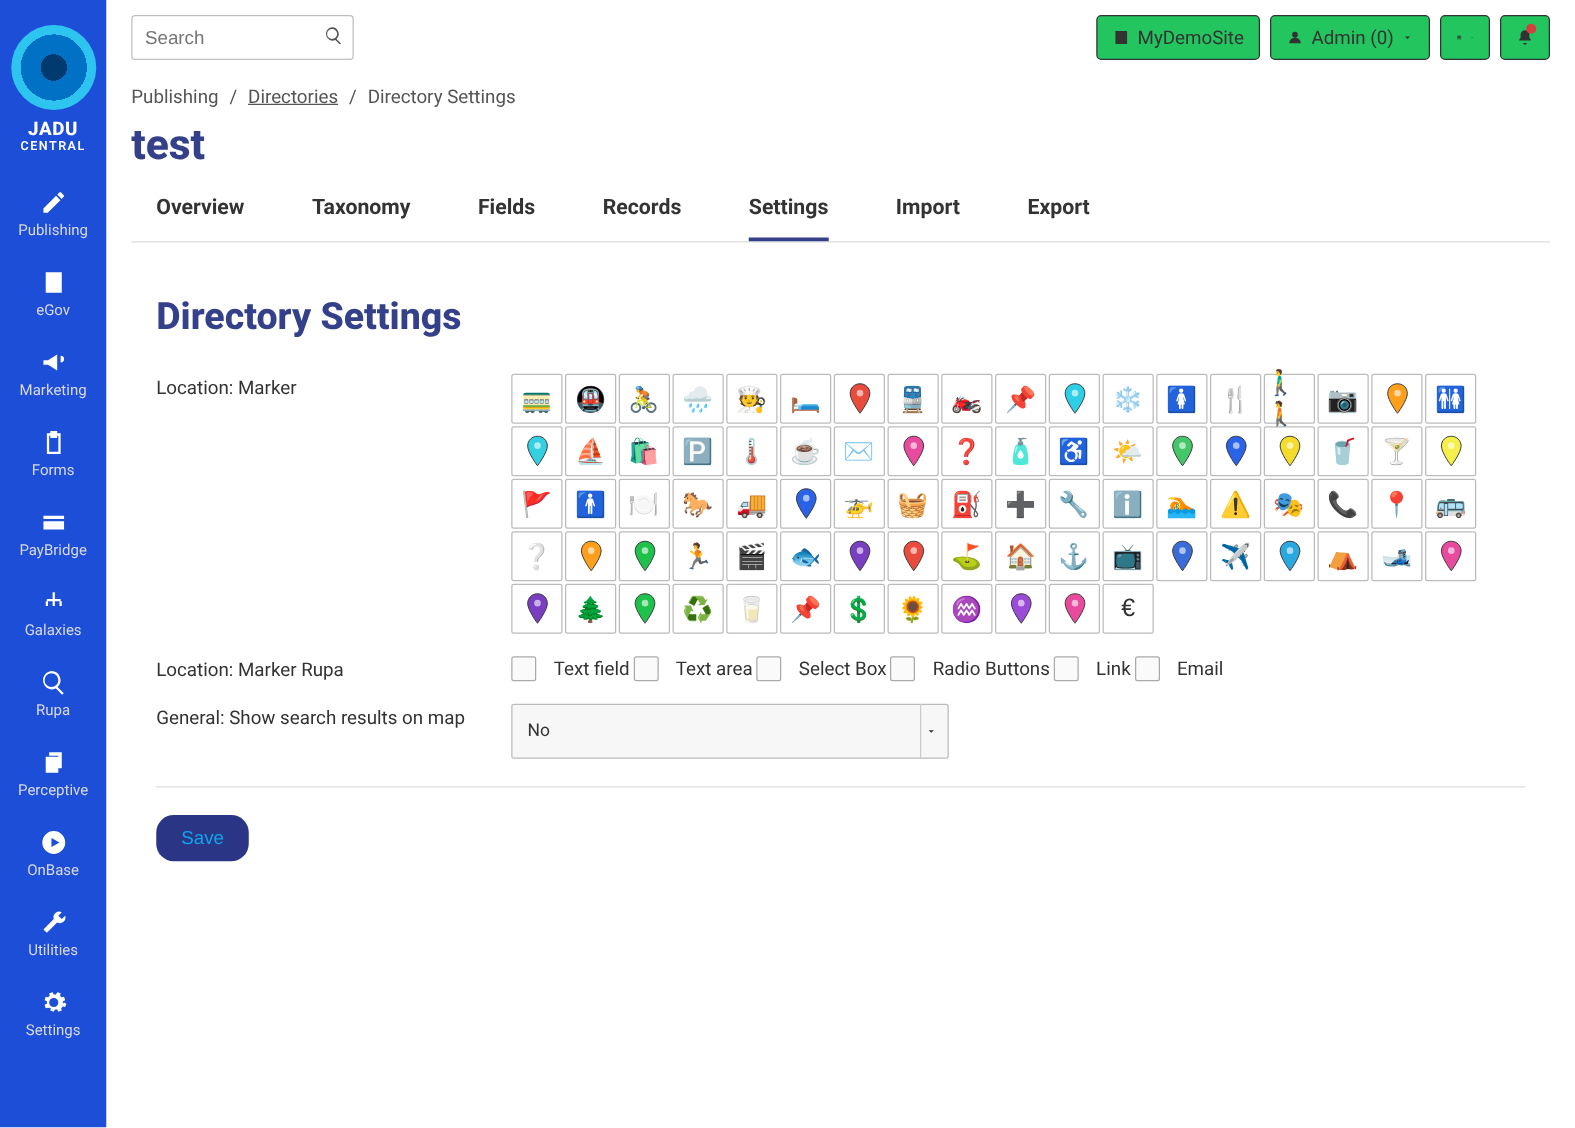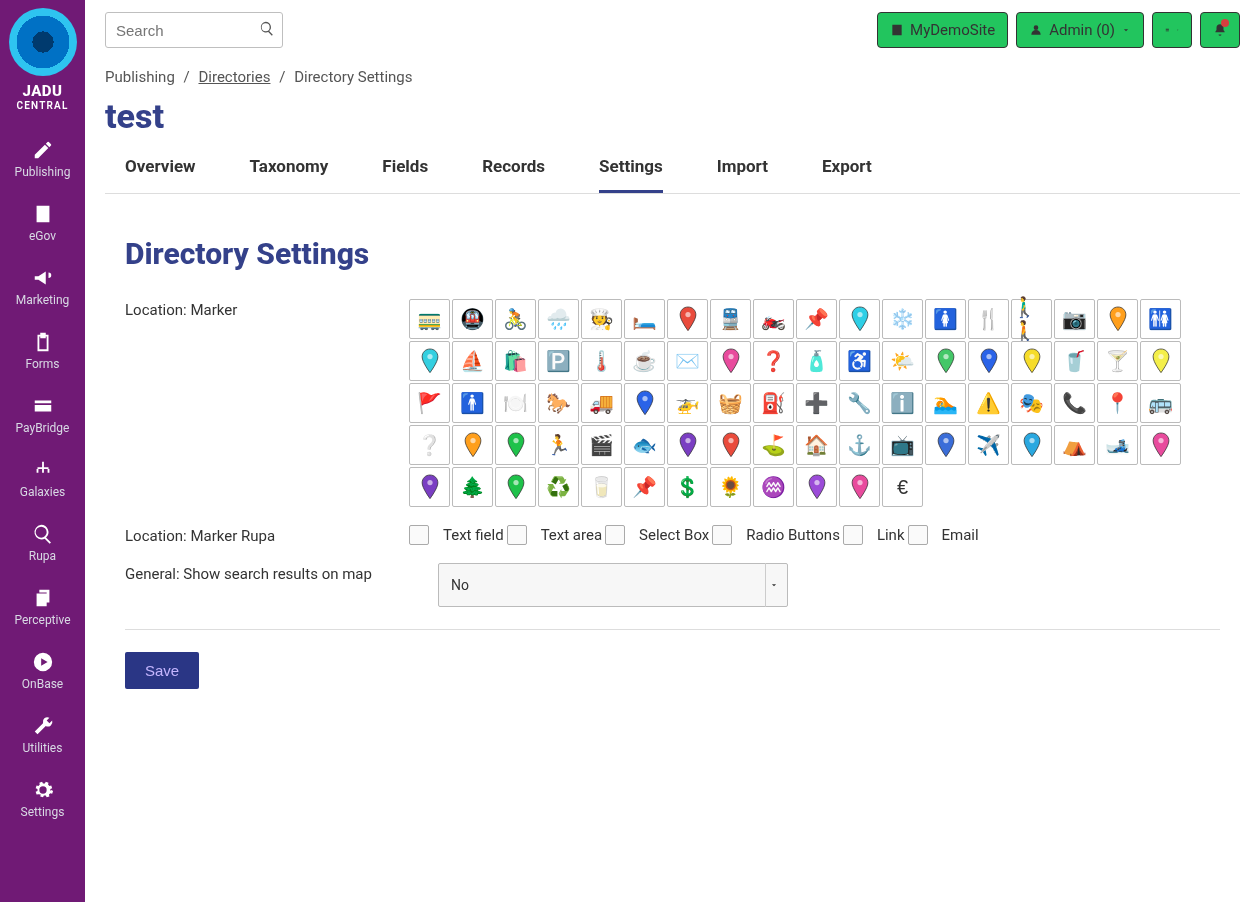--- a/index.html
+++ b/index.html
@@ -8,26 +8,26 @@
     font-family: -apple-system, BlinkMacSystemFont, "Segoe UI", Roboto, Arial, sans-serif;
     font-size: 14px;
     color: #333;
     background: #fff;
   }
   .app { display: flex; min-height: 100vh; }
 
   
   .sidebar {
     width: 85px;
-    background: #701a75;
+    background: #1d4ed8;
     color: #fff;
     display: flex;
     flex-direction: column;
     align-items: center;
-    padding-top: 8px;
+    padding-top: 20px;
   }
   .logo {
     display: flex; flex-direction: column; align-items: center;
     margin-bottom: 14px;
   }
   .logo-ring {
     width: 68px; height: 68px; border-radius: 50%;
     background: radial-gradient(circle at 50% 50%, #003a6e 0 22%, #0071c5 22% 55%, #2ec4f0 55% 100%);
     position: relative;
   }
@@ -118,31 +118,31 @@
   .check-item { display: flex; align-items: center; gap: 14px; font-size: 15px; }
   .check-box {
     width: 20px; height: 20px; border: 1px solid #aaa; border-radius: 2px;
     background: #fafafa;
   }
 
   
   .select-wrap {
     width: 350px; height: 44px; border: 1px solid #bbb; border-radius: 2px;
     display: flex; align-items: center; padding: 0 6px 0 12px;
-    background: #f7f7f7; justify-content: space-between; margin-left: 29px;
+    background: #f7f7f7; justify-content: space-between;
   }
   .select-caret {
     width: 16px; height: 44px; border-left: 1px solid #ccc;
     display: flex; align-items: center; justify-content: center;
   }
 
   .divider { border-top: 1px solid #ddd; margin: 22px 0; }
   .save-btn {
-    background: #2a3685; color: #c4b5fd; border: none;
-    padding: 10px 20px; font-size: 15px; border-radius: 2px; cursor: pointer;
+    background: #2a3685; color: #0ea5e9; border: none;
+    padding: 10px 20px; font-size: 15px; border-radius: 14px; cursor: pointer;
   }
 </style>
 </head>
 <body>
 
 <div class="app">
 
   <aside class="sidebar">
     <div class="logo">
       <div class="logo-ring"></div>

